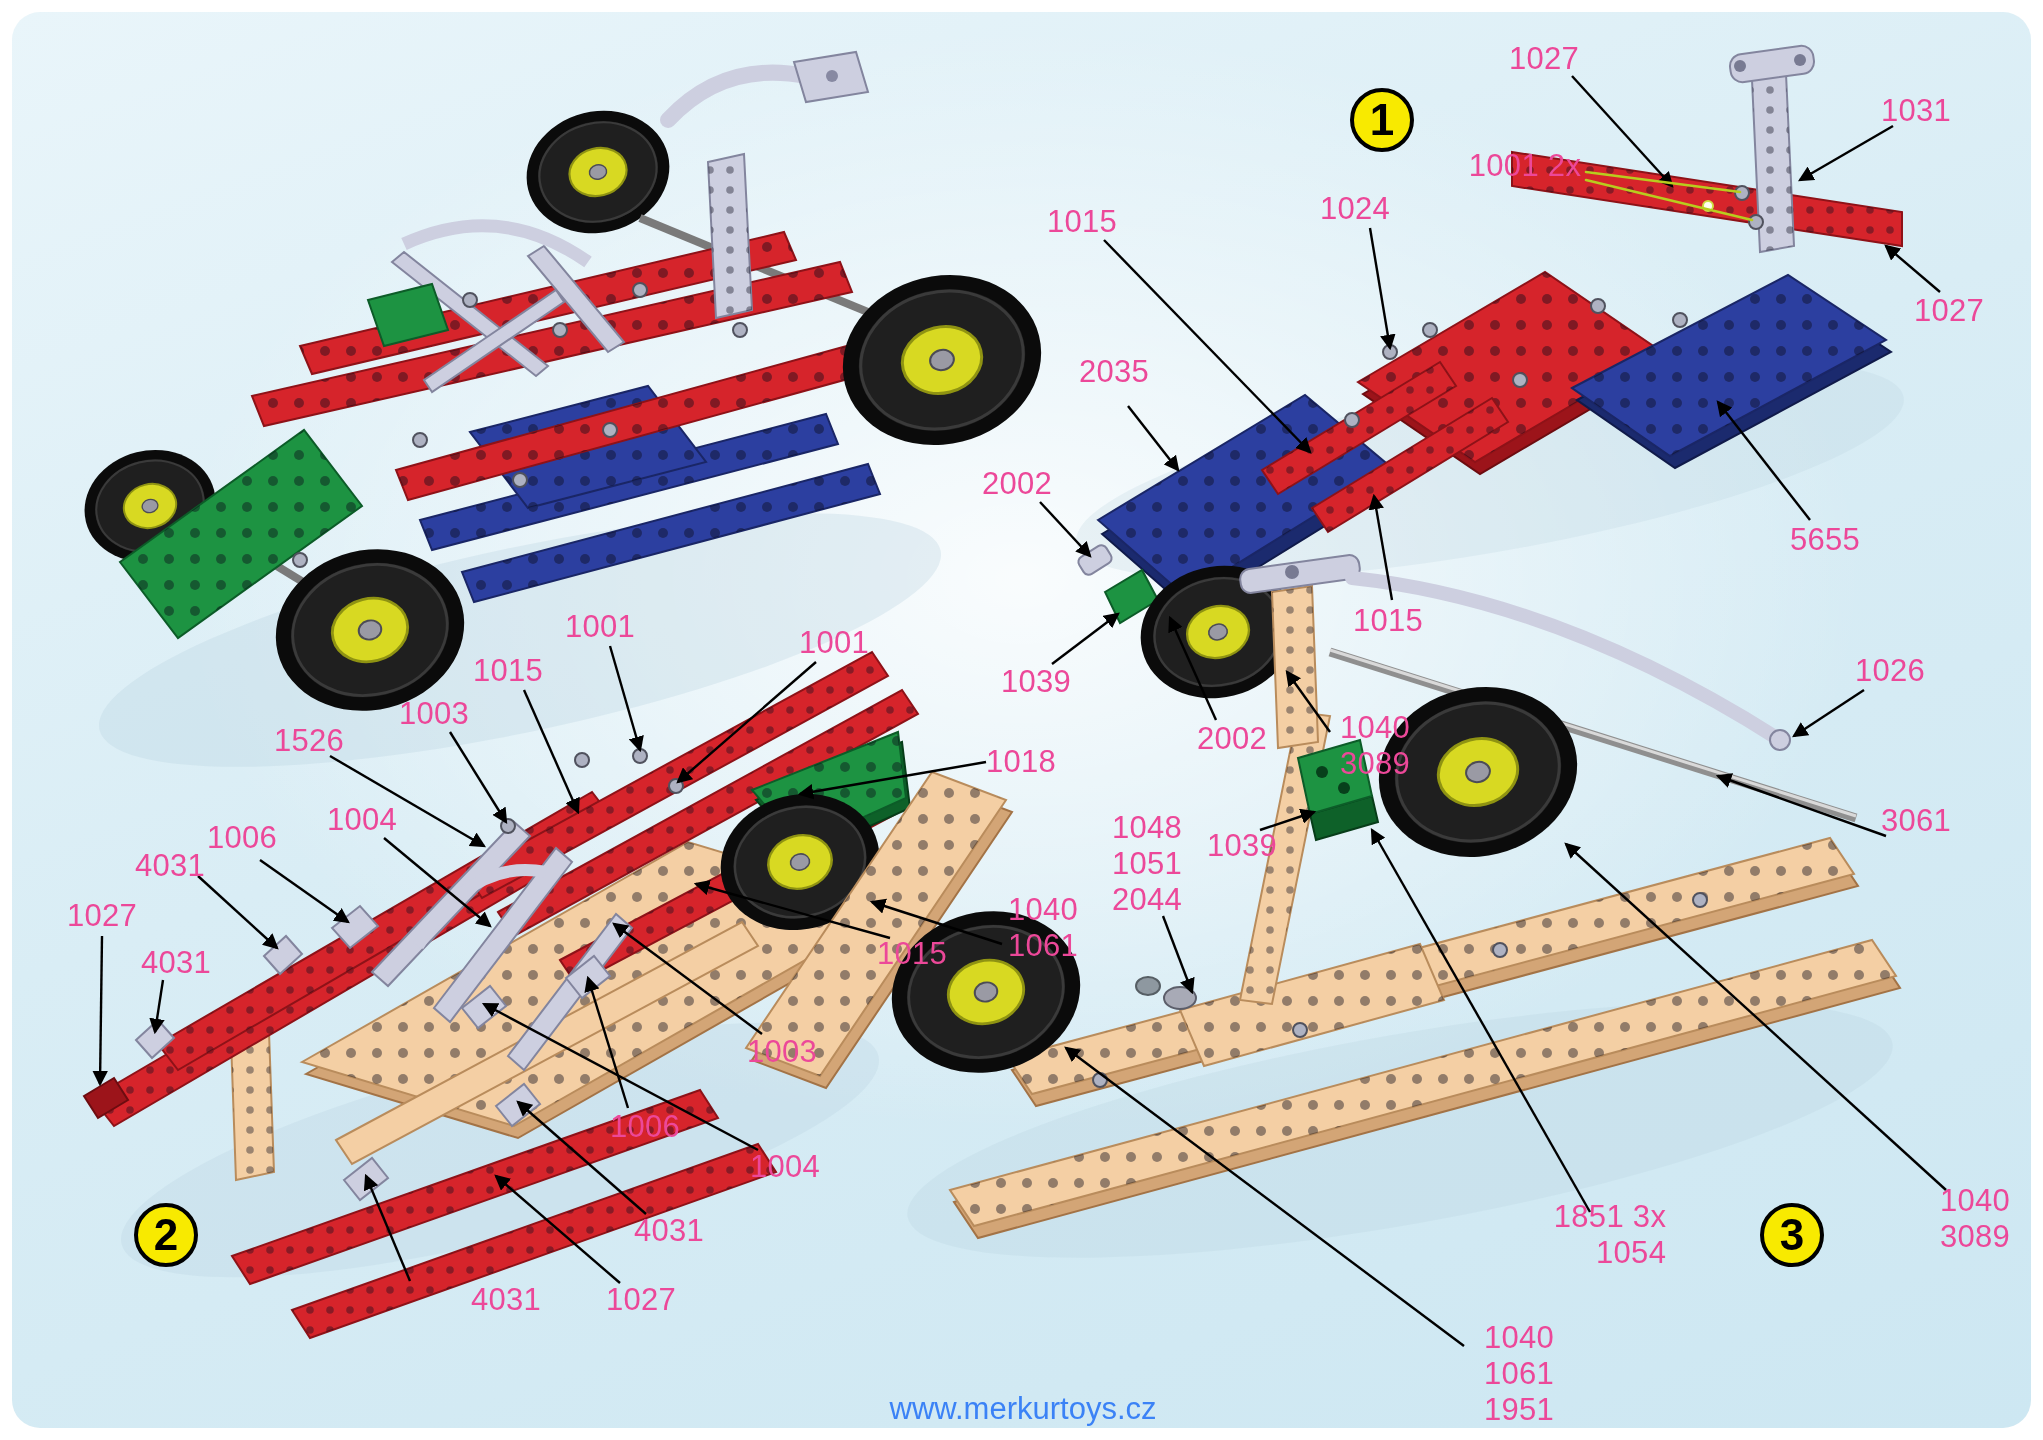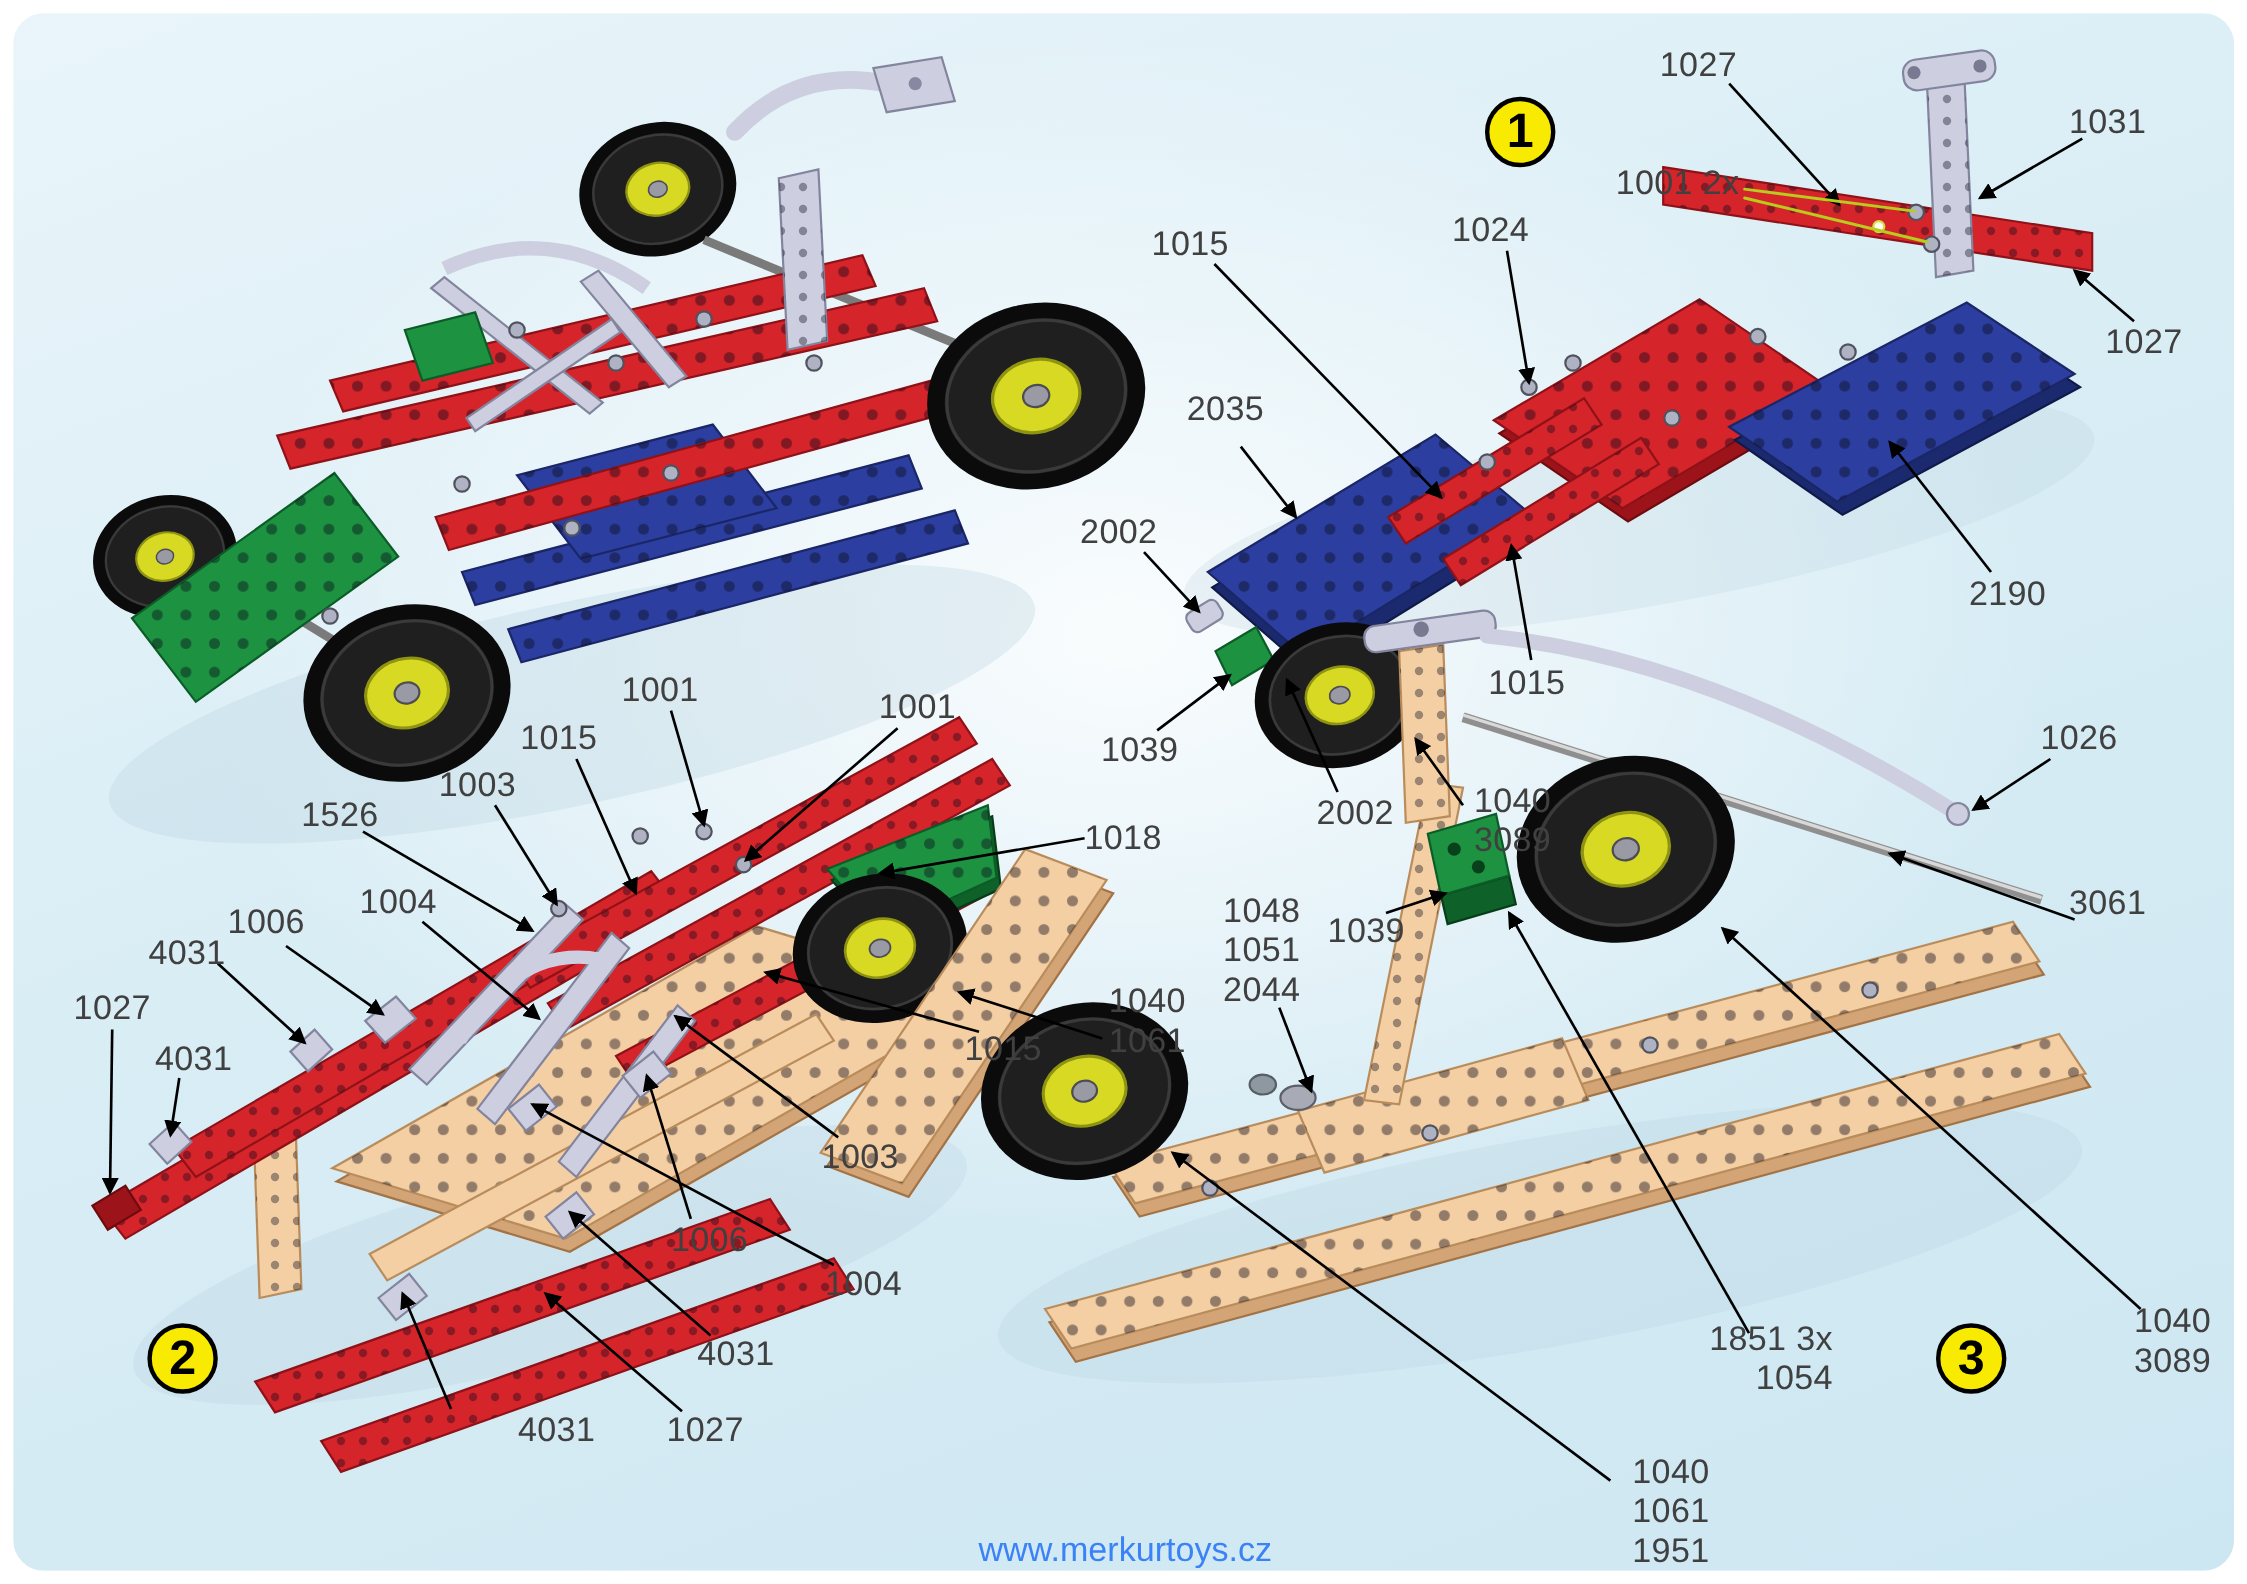--- a/index.html
+++ b/index.html
@@ -21,21 +21,21 @@
   .bge  { fill:#f4cfa4; stroke:#b98c5c; stroke-width:2; }
   .bgeD { fill:#d3a576; stroke:#a37346; stroke-width:2; }
   .sil  { fill:#cdcfe0; stroke:#83859e; stroke-width:2; }
   .holes  { fill:url(#holes);  stroke:none; }
   .holesS { fill:url(#holesS); stroke:none; }
   .bolt { fill:#aeb2c2; stroke:#50525e; stroke-width:2; }
   .ld  { stroke:#000; stroke-width:2.4; fill:none; marker-end:url(#arr); }
   .ldy { stroke:#b8cc1e; stroke-width:2.6; fill:none; stroke-linecap:round; }
   .lbl {
     position:absolute; transform:translate(-50%,-50%);
-    font-size:31px; color:#404040; white-space:nowrap; letter-spacing:0.3px;
+    font-size:31px; color:#ec4899; white-space:nowrap; letter-spacing:0.3px;
   }
   .lbl.stack { text-align:right; line-height:36px; }
   .lbl.stack span { display:block; }
   .badge {
     position:absolute; width:64px; height:64px; border-radius:50%;
     background:#f8ea00; border:4px solid #000; transform:translate(-50%,-50%);
     display:flex; align-items:center; justify-content:center;
     font-size:44px; font-weight:bold; color:#000;
   }
   .footer {
@@ -354,21 +354,21 @@
 <div class="lbl" style="left:1544px;top:59px">1027</div>
 <div class="lbl" style="left:1916px;top:111px">1031</div>
 <div class="lbl" style="left:1525px;top:166px">1001 2x</div>
 <div class="lbl" style="left:1355px;top:209px">1024</div>
 <div class="lbl" style="left:1082px;top:222px">1015</div>
 <div class="lbl" style="left:1114px;top:372px">2035</div>
 <div class="lbl" style="left:1017px;top:484px">2002</div>
 <div class="lbl" style="left:1036px;top:682px">1039</div>
 <div class="lbl" style="left:1232px;top:739px">2002</div>
 <div class="lbl" style="left:1388px;top:621px">1015</div>
-<div class="lbl" style="left:1825px;top:540px">2190</div>
+<div class="lbl" style="left:1825px;top:540px">5655</div>
 <div class="lbl" style="left:1949px;top:311px">1027</div>
 
 <div class="lbl" style="left:600px;top:627px">1001</div>
 <div class="lbl" style="left:834px;top:643px">1001</div>
 <div class="lbl" style="left:508px;top:671px">1015</div>
 <div class="lbl" style="left:434px;top:714px">1003</div>
 <div class="lbl" style="left:309px;top:741px">1526</div>
 <div class="lbl" style="left:362px;top:820px">1004</div>
 <div class="lbl" style="left:242px;top:838px">1006</div>
 <div class="lbl" style="left:170px;top:866px">4031</div>

